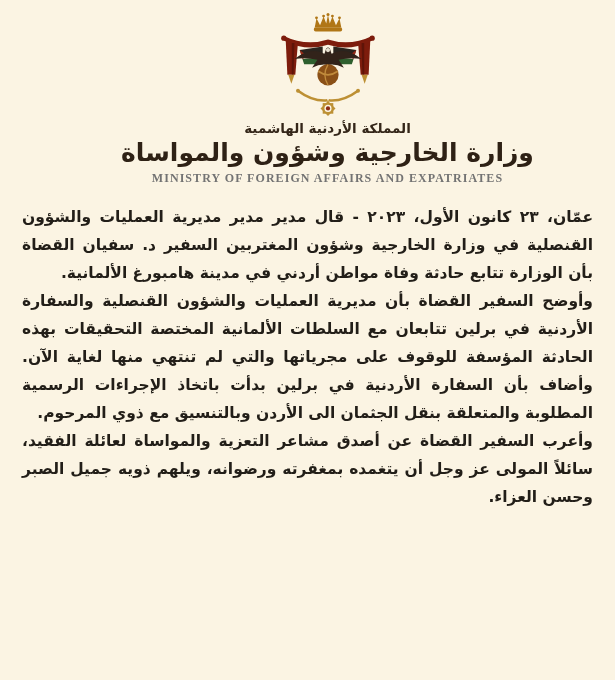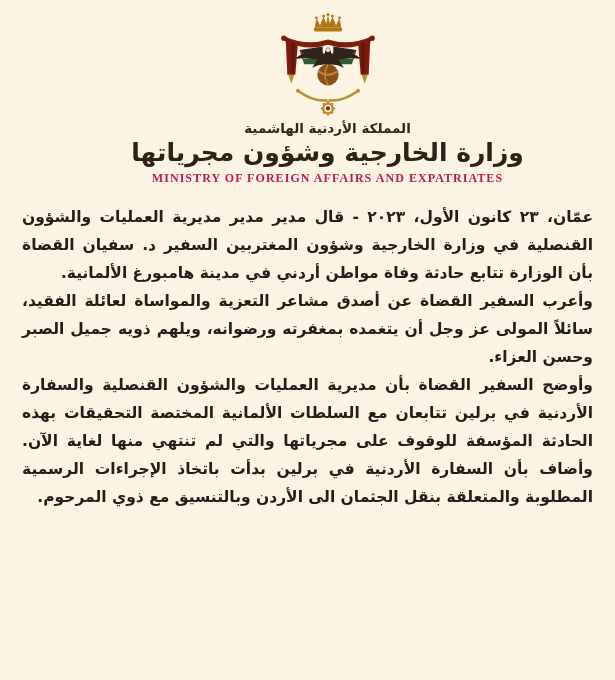--- a/index.html
+++ b/index.html
@@ -36,21 +36,21 @@
     font-weight: 600;
     letter-spacing: 1.6px;
     color: #2c2115;
     margin-top: 6px;
   }
   .en-ministry {
     font-family: "Liberation Serif", serif;
     font-size: 12px;
     font-weight: 700;
     letter-spacing: 1.05px;
-    color: #be185d;
+    color: #737373;
     margin-top: 3px;
   }
   .content {
     direction: rtl;
     text-align: justify;
     margin: 17px 22px 0 22px;
     font-size: 15.5px;
     font-weight: 600;
     line-height: 28px;
     color: #221e18;
@@ -121,25 +121,25 @@
         <line x1="0" y1="-9" x2="0" y2="-5" stroke="#bd9034" stroke-width="1.5"></line>
         <rect x="-6" y="-6" width="12" height="12" fill="#bd9034"></rect>
         <rect x="-6" y="-6" width="12" height="12" fill="#bd9034" transform="rotate(45)"></rect>
         <circle r="4" fill="#fdf6e4"></circle>
         <circle r="2.4" fill="#8c2a14"></circle>
       </g>
     </svg>
 
     <div class="ar-kingdom">المملكة الأردنية الهاشمية</div>
 
-    <div class="ar-ministry">وزارة الخارجية وشؤون مجرياتها</div>
+    <div class="ar-ministry">وزارة الخارجية وشؤون والمواساة</div>
 
 
     <div class="en-ministry">MINISTRY OF FOREIGN AFFAIRS AND EXPATRIATES</div>
   </div>
 
   <div class="content">
     <p>عمّان، ٢٣ كانون الأول، ٢٠٢٣ - قال مدير مدير مديرية العمليات والشؤون القنصلية في وزارة الخارجية وشؤون المغتربين السفير د. سفيان القضاة بأن الوزارة تتابع حادثة وفاة مواطن أردني في مدينة هامبورغ الألمانية.</p>
+    <p>وأوضح السفير القضاة بأن مديرية العمليات والشؤون القنصلية والسفارة الأردنية في برلين تتابعان مع السلطات الألمانية المختصة التحقيقات بهذه الحادثة المؤسفة للوقوف على مجرياتها والتي لم تنتهي منها لغاية الآن. وأضاف بأن السفارة الأردنية في برلين بدأت باتخاذ الإجراءات الرسمية المطلوبة والمتعلقة بنقل الجثمان الى الأردن وبالتنسيق مع ذوي المرحوم.</p>
     <p>وأعرب السفير القضاة عن أصدق مشاعر التعزية والمواساة لعائلة الفقيد، سائلاً المولى عز وجل أن يتغمده بمغفرته ورضوانه، ويلهم ذويه جميل الصبر وحسن العزاء.</p>
-    <p>وأوضح السفير القضاة بأن مديرية العمليات والشؤون القنصلية والسفارة الأردنية في برلين تتابعان مع السلطات الألمانية المختصة التحقيقات بهذه الحادثة المؤسفة للوقوف على مجرياتها والتي لم تنتهي منها لغاية الآن. وأضاف بأن السفارة الأردنية في برلين بدأت باتخاذ الإجراءات الرسمية المطلوبة والمتعلقة بنقل الجثمان الى الأردن وبالتنسيق مع ذوي المرحوم.</p>
   </div>
 
 </div>
 
 </body></html>

